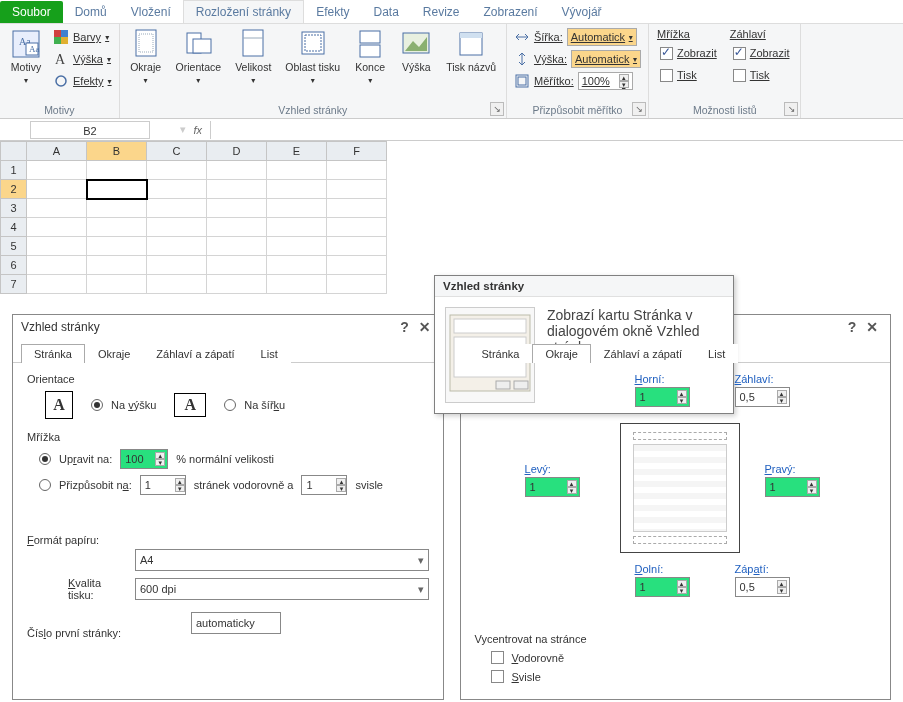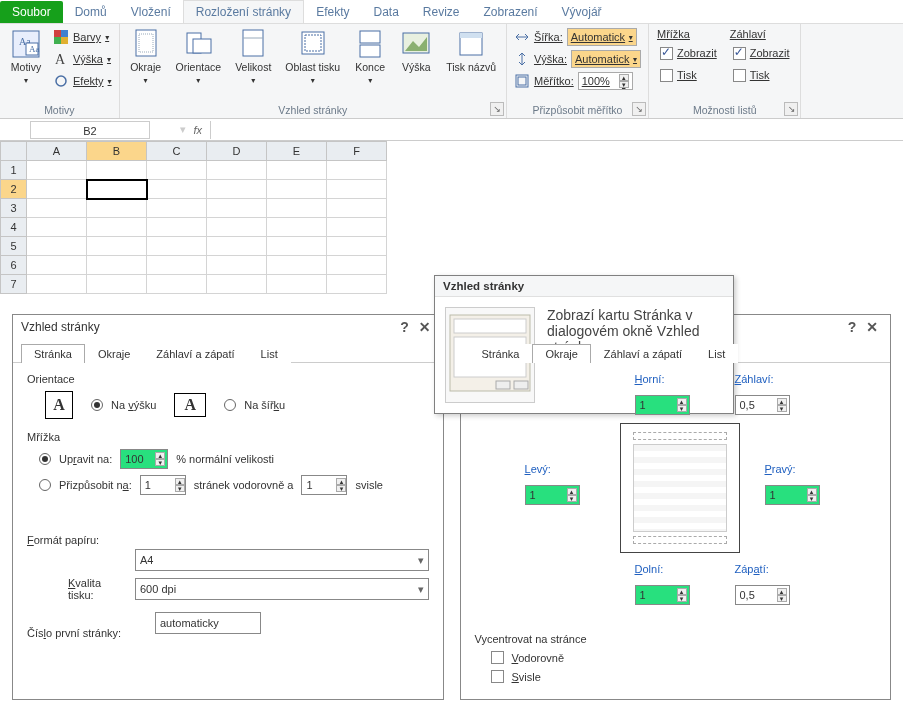--- a/index.html
+++ b/index.html
@@ -74,21 +74,21 @@
   .frow { display: flex; align-items: center; gap: 8px; margin: 6px 0; }
   .spinbox { border: 1px solid #888; height: 20px; display: flex; align-items: center; padding: 0 2px 0 4px; background: #fff; }
   .spinbox.green { background: #28e07e; }
   .spinbox .v { min-width: 30px; }
   .combo { border: 1px solid #888; height: 22px; display: flex; align-items: center; padding: 0 4px; }
   .combo .arr { margin-left: auto; cursor: pointer; color: #666; }
   .underline { text-decoration: underline; }
   
   
   .margins-layout { position: relative; height: 260px; }
-  .mfield { position: absolute; display: flex; flex-direction: column; gap: 10px; }
+  .mfield { position: absolute; display: flex; flex-direction: column; gap: 2px; }
   .mfield .lab { color: #2060c0; font-size: 11px; }
   .mdiag { position: absolute; left: 145px; top: 50px; width: 120px; height: 130px; border: 1px solid #444; }
   .mdiag::before { content: ""; position: absolute; left: 12px; right: 12px; top: 8px; height: 6px; border: 1px dashed #aaa; }
   .mdiag::after { content: ""; position: absolute; left: 12px; right: 12px; bottom: 8px; height: 6px; border: 1px dashed #aaa; }
   .mdiag .inner { position: absolute; left: 12px; right: 12px; top: 20px; bottom: 20px; border: 1px solid #ccc; background: repeating-linear-gradient(to bottom, #f5f5f5 0, #f5f5f5 6px, #fff 6px, #fff 12px); }
   
   svg { display: block; }
 </style>
 </head>
 <body>
@@ -485,21 +485,21 @@
       </div>
       <div class="frow">
         <span style="width:100px;padding-left:41px;"><span class="underline">K</span>valita tisku:</span>
         <div class="combo" style="flex:1;">
             <span>600 dpi</span>
             <span class="arr">▾</span>
           </div>
       </div>
       <div class="frow">
         <span style="width:120px;margin-top:20px;">Čís<span class="underline">l</span>o první stránky:</span>
-        <div class="combo" style="width:106px;">
+        <div class="combo" style="width:90px;margin-left:36px;">
             <span>automaticky</span>
           </div>
       </div>
     </div>
   </div>
 
   <div class="dlg">
     <div class="dlg-title">
       <span class="t">Vzhled stránky</span>
       <span class="b">?</span>

